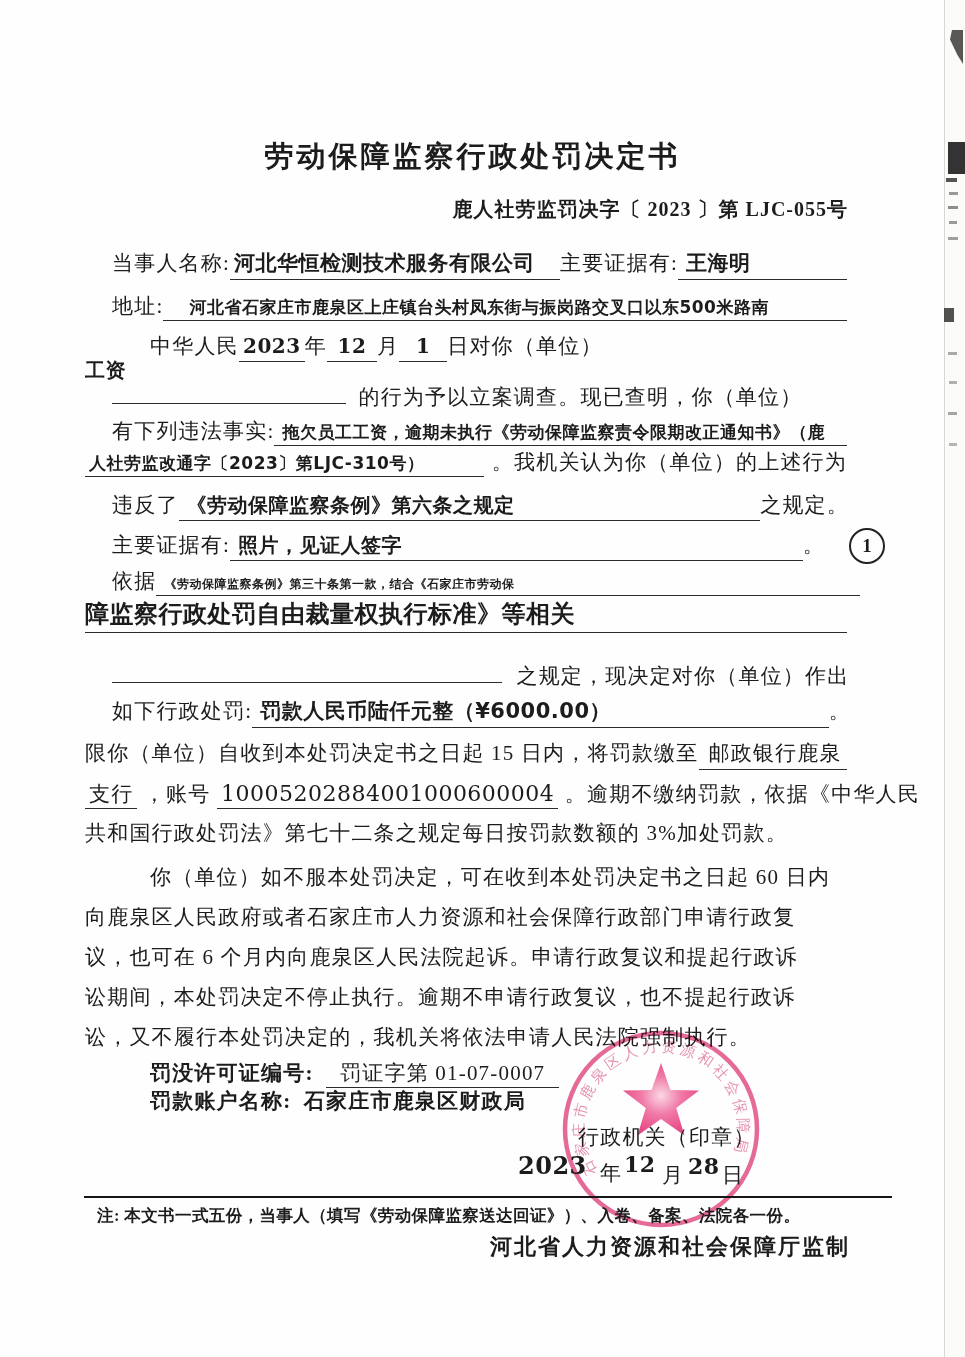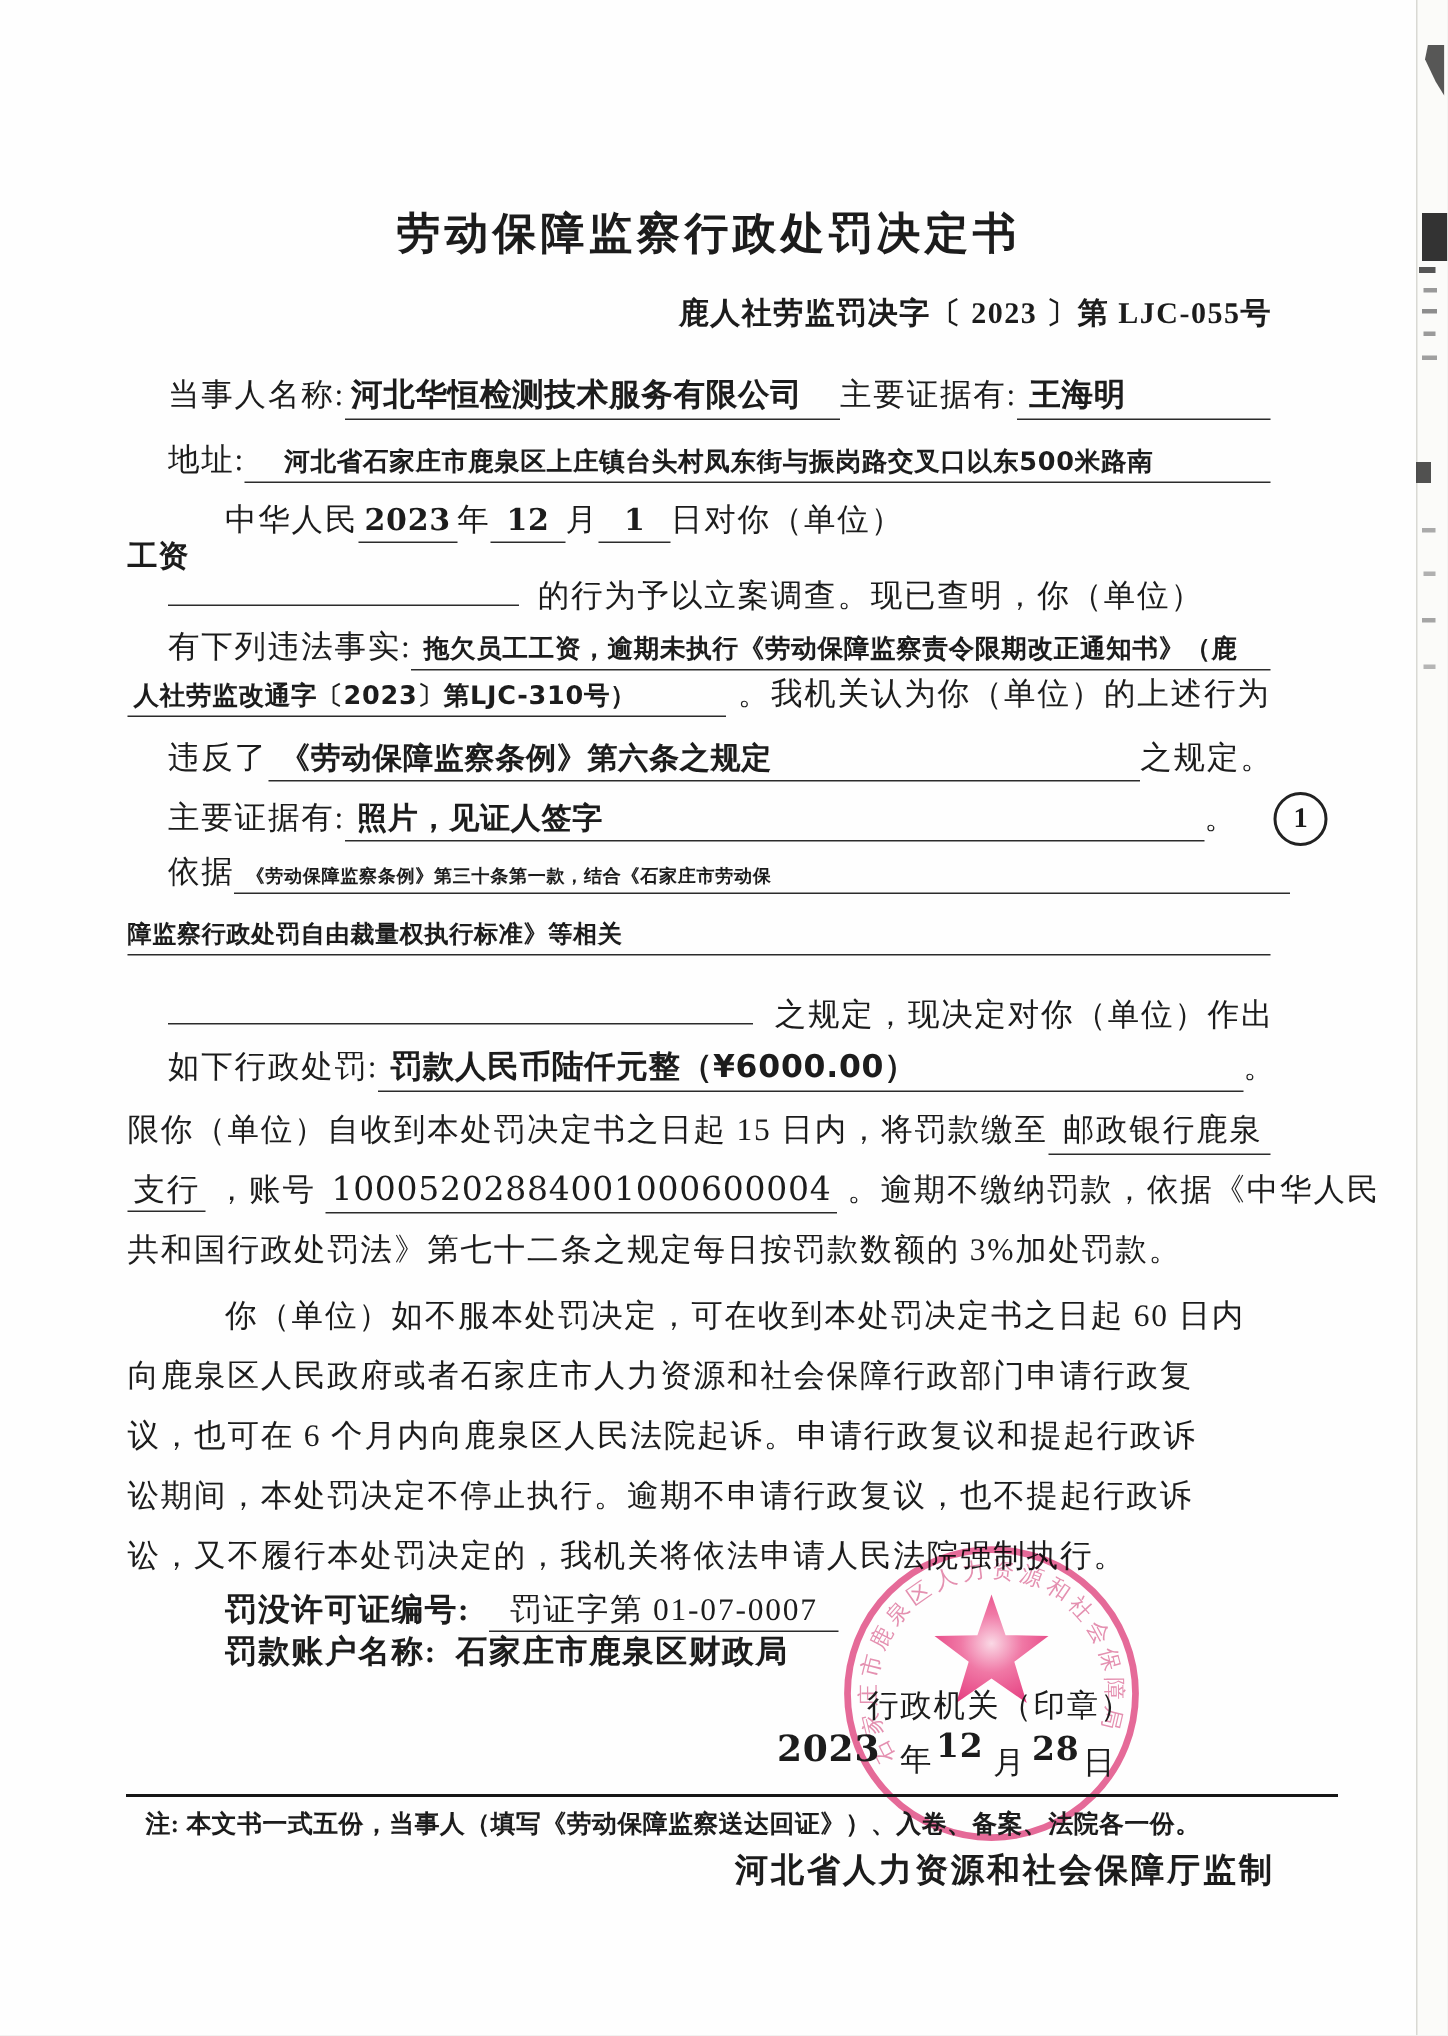--- a/index.html
+++ b/index.html
@@ -91,21 +91,21 @@
   </div>
   <div class="circle-mark" style="top:528px;left:849px;">
     <span>1</span>
   </div>
 
   <div class="line flexrow" style="top:568px;left:112px;right:105px;">
     <span>依据</span>
     <span class="fillgrow hw" style="font-size:12px;">《劳动保障监察条例》第三十条第一款，结合《石家庄市劳动保</span>
   </div>
   <div class="line flexrow" style="top:599px;left:85px;right:118px;">
-    <span class="fillgrow hw" style="font-size:16px;padding-left:0;margin-top:14px;">障监察行政处罚自由裁量权执行标准》等相关</span>
+    <span class="fillgrow hw" style="font-size:24px;padding-left:0;">障监察行政处罚自由裁量权执行标准》等相关</span>
   </div>
 
   <div class="line" style="top:660px;left:112px;">
     <span class="blank" style="width:390px;"></span>
     <span style="margin-left:8px;">之规定，现决定对你（单位）作出</span>
   </div>
 
   <div class="line flexrow" style="top:698px;left:112px;right:114px;">
     <span>如下行政处罚:</span>
     <span class="fillgrow hw" style="font-size:21px;">罚款人民币陆仟元整（¥6000.00）</span>

